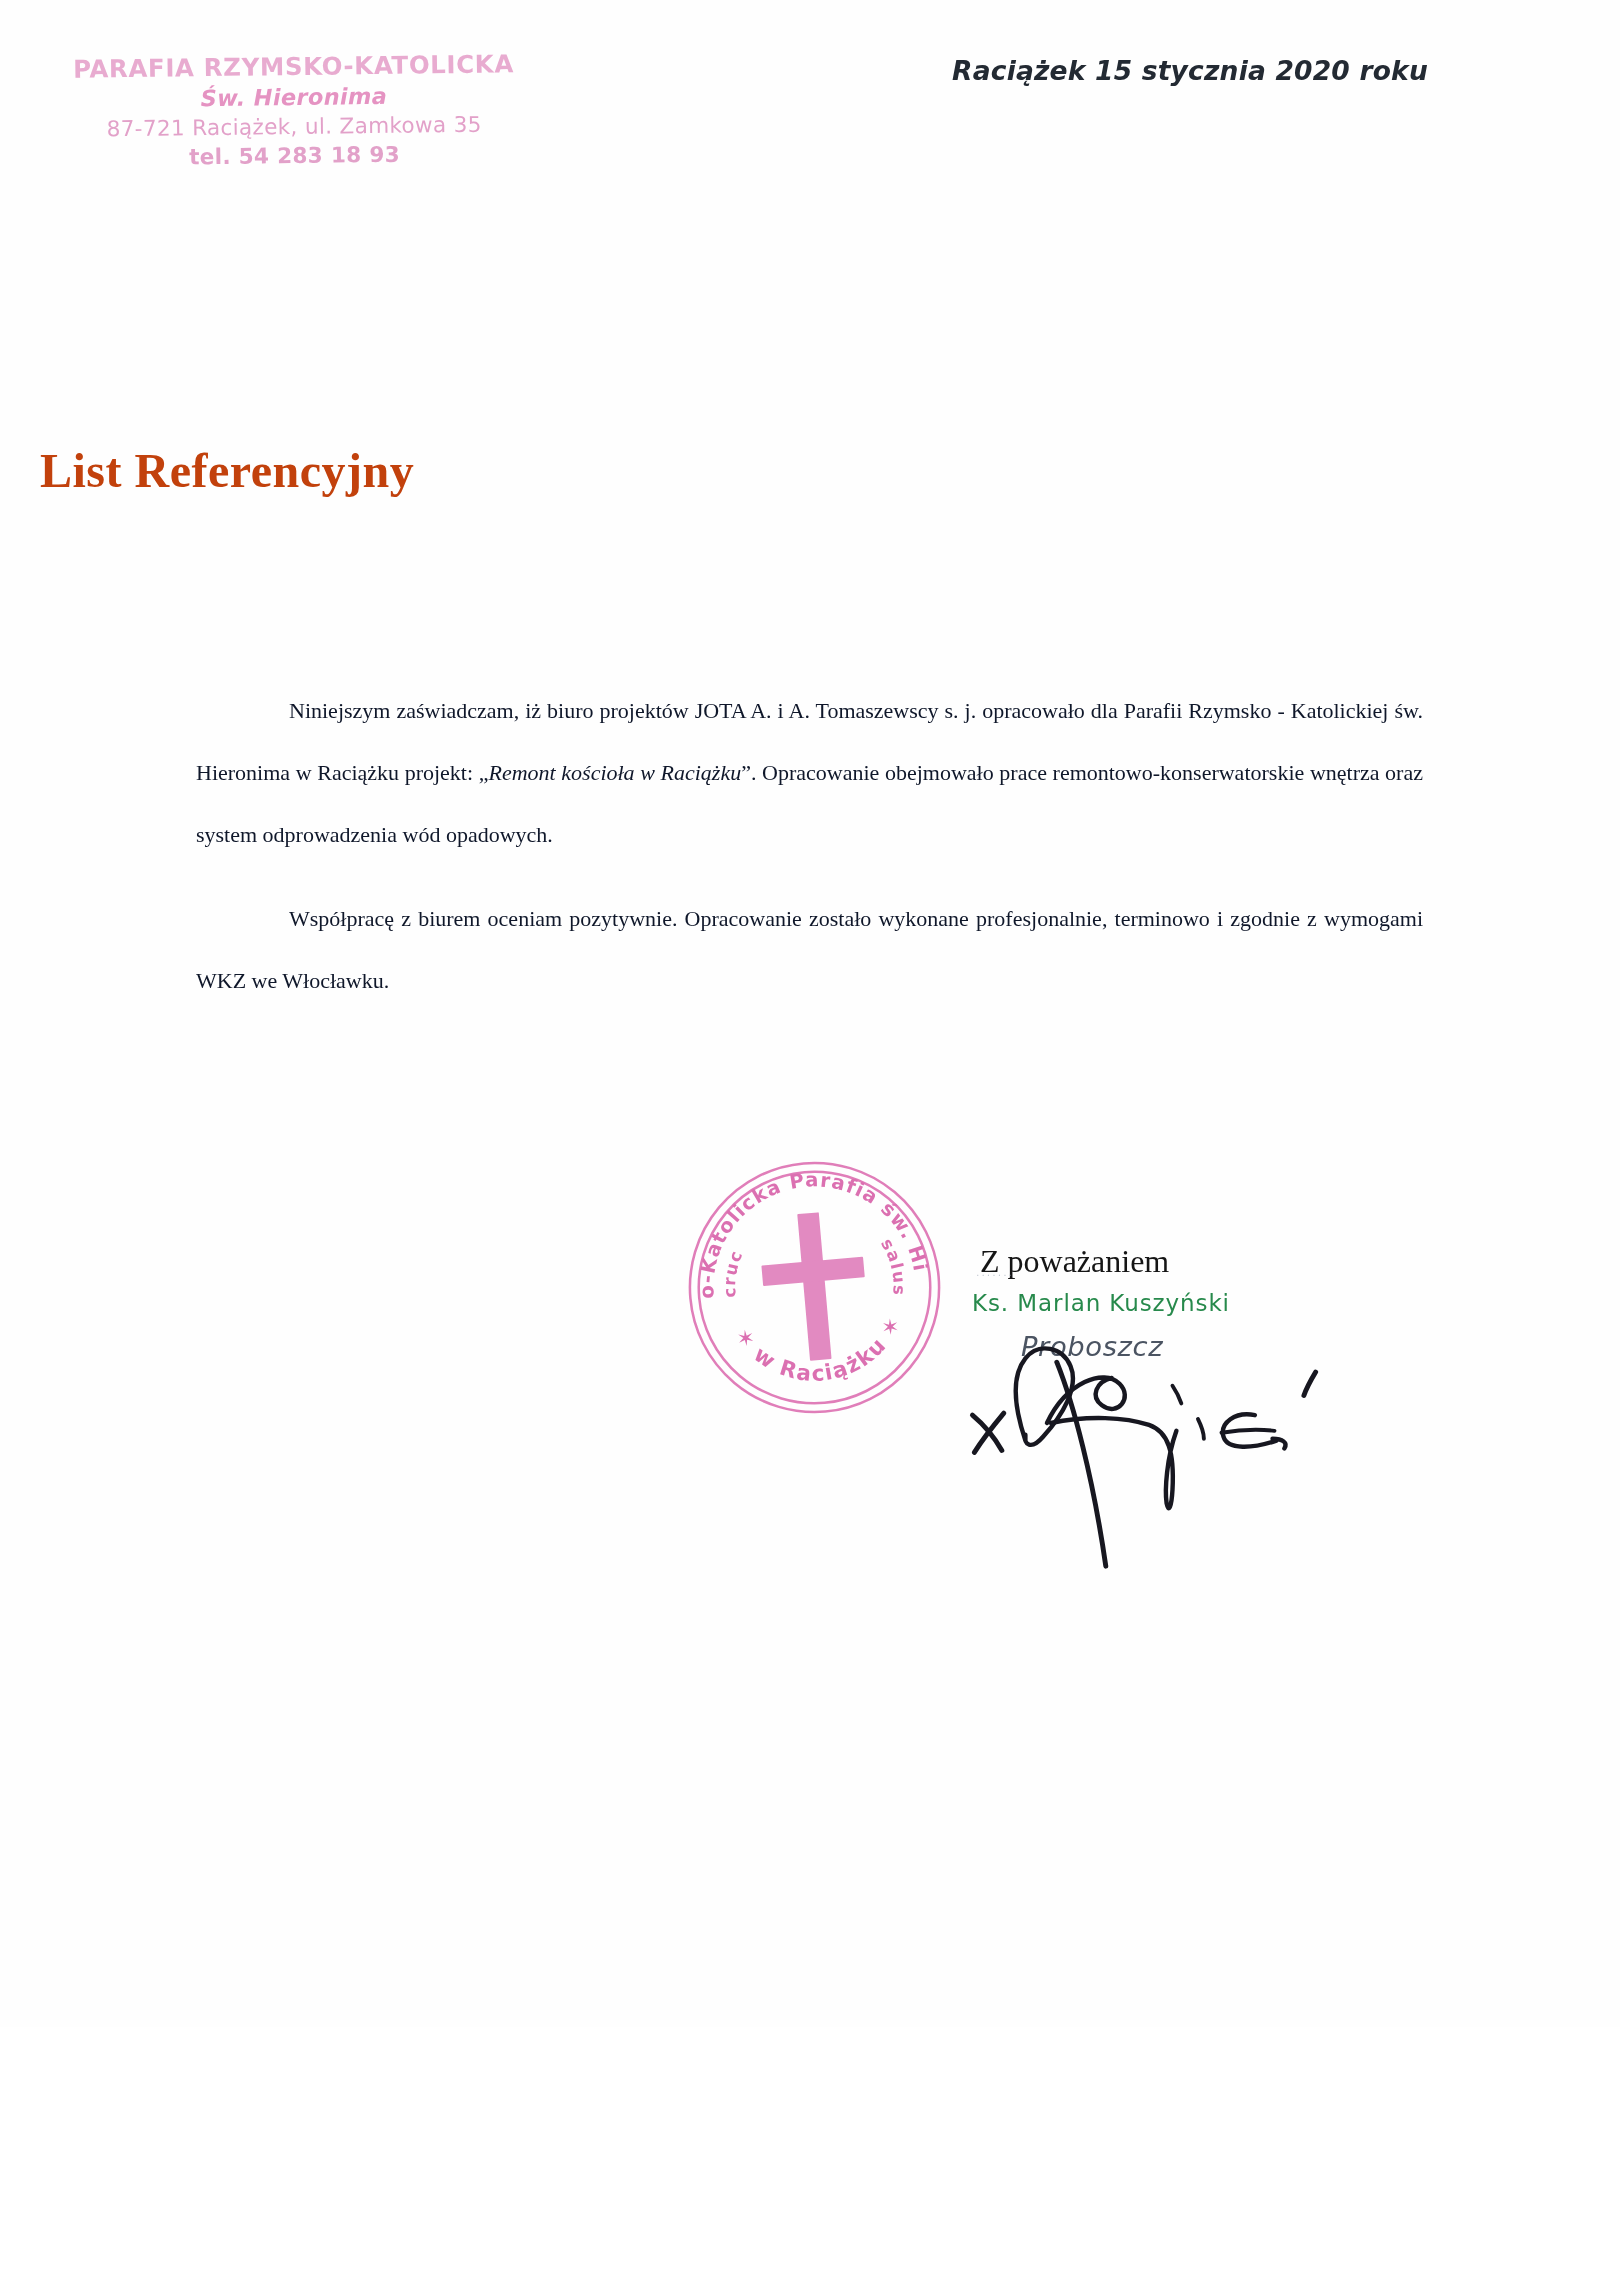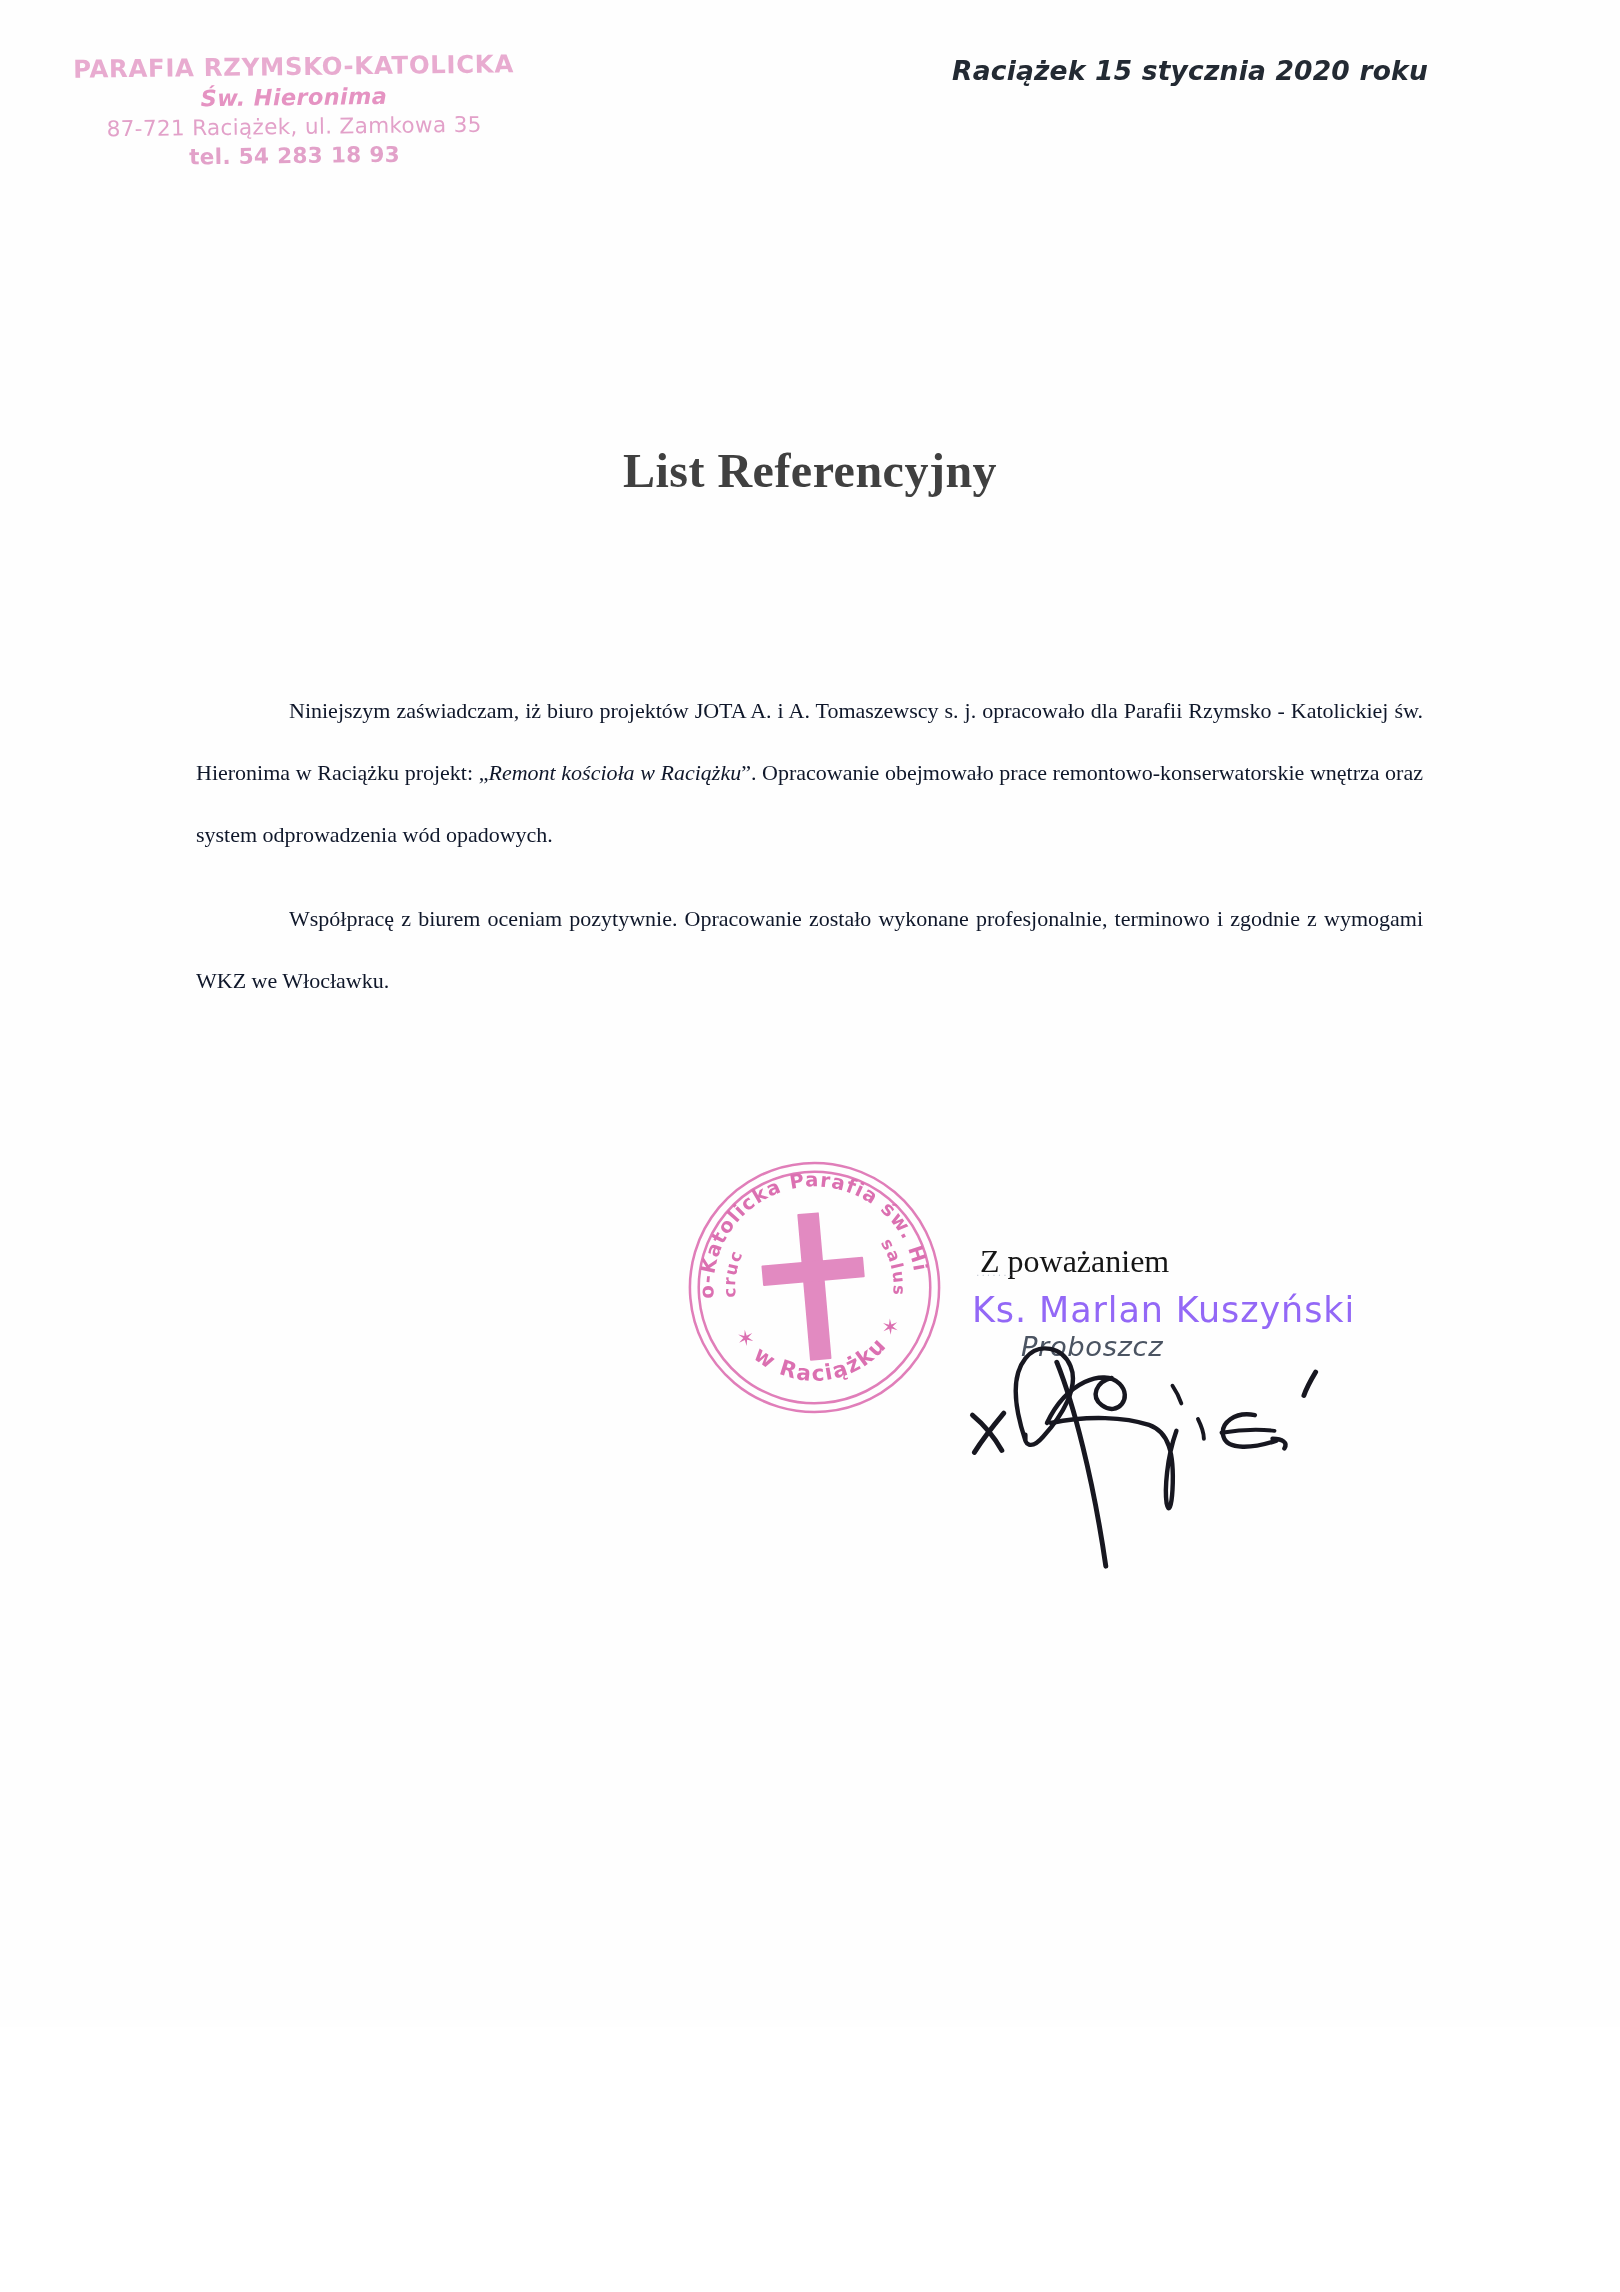--- a/index.html
+++ b/index.html
@@ -70,26 +70,27 @@
     letter-spacing: 0.2px;
     white-space: nowrap;
   }
 
   
   .doc-title {
     position: absolute;
     left: 0;
     right: 0;
     top: 443px;
-    text-align: center;
+    text-align: left;
     font-family: "Liberation Serif", "DejaVu Serif", serif;
     font-weight: 700;
     font-size: 48px;
     letter-spacing: 0.5px;
-    color: #404040;
+    color: #c2410c;
+    padding-left: 40px;
   }
 
   
   .body-copy {
     position: absolute;
     left: 196px;
     top: 680px;
     width: 1227px;
   }
   .body-copy p {
@@ -128,22 +129,22 @@
     font-size: 32px;
     color: #151515;
     white-space: nowrap;
     margin-top: 24px;
   }
   .name-stamp {
     position: absolute;
     left: 972px;
     top: 1290px;
     font-family: "DejaVu Sans", "Liberation Sans", sans-serif;
-    font-size: 35px;
-    color: #8b5cf6;
+    font-size: 23px;
+    color: #15803d;
     letter-spacing: 0.9px;
     white-space: nowrap;
     opacity: .92;
   }
   .role-stamp {
     position: absolute;
     left: 1021px;
     top: 1331px;
     font-family: "DejaVu Sans", "Liberation Sans", sans-serif;
     font-style: italic;

